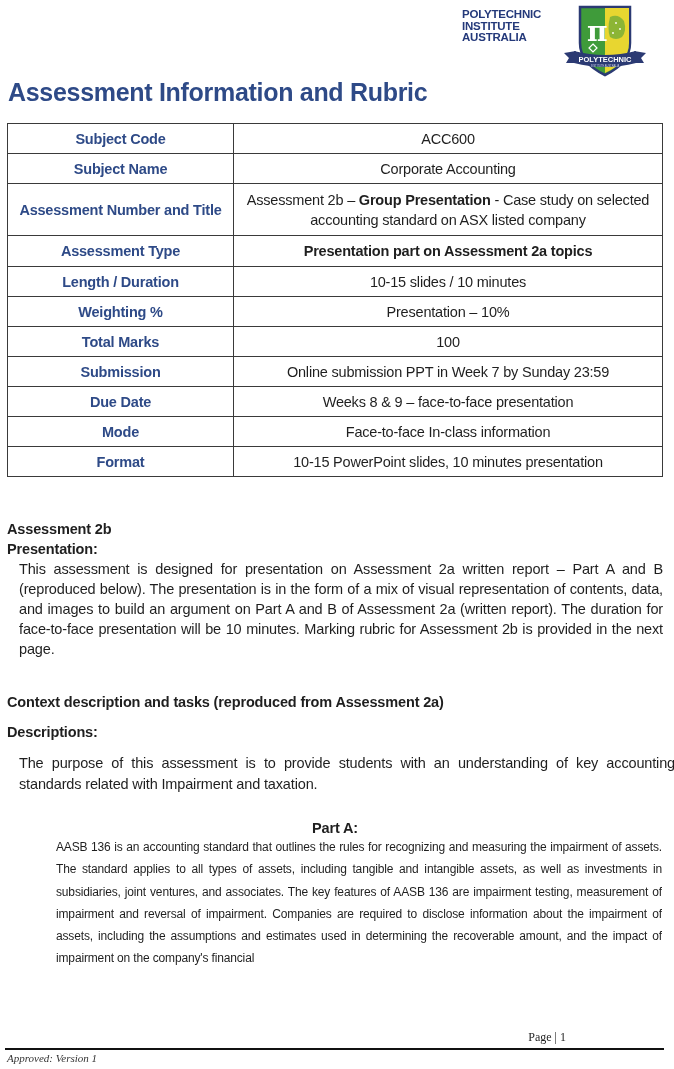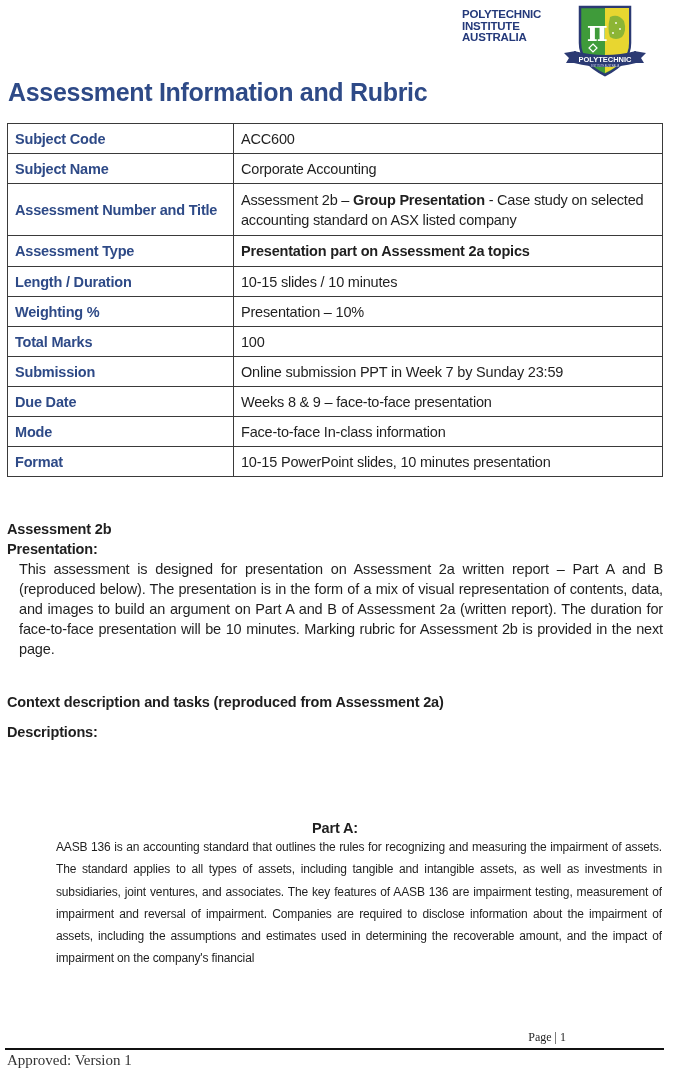--- a/index.html
+++ b/index.html
@@ -59,20 +59,21 @@
       top: 123px;
       width: 656px;
       border-collapse: collapse;
       font-size: 14.5px;
     }
     .info-table td {
       border: 1.3px solid #3a3a3a;
       padding: 0 7px;
       vertical-align: middle;
       line-height: 20px;
+      text-align: center;
     }
     .info-table td.label {
       width: 211px;
       color: #2e4a87;
       font-weight: bold;
       letter-spacing: -0.2px;
     }
     .info-table td.value {
       color: #1f1f1f;
       letter-spacing: -0.2px;
@@ -118,21 +119,22 @@
       top: 1048px;
       width: 659px;
       height: 2px;
       background: #111111;
     }
     .approved {
       position: absolute;
       left: 7px;
       top: 1052px;
       font-family: "Liberation Serif", "DejaVu Serif", serif;
-      font-size: 15px;
+      font-style: italic;
+      font-size: 11px;
       color: #333333;
     }
   </style>
 </head>
 <body>
 
 <div class="page">
 
   <div class="brand">
     <div>POLYTECHNIC</div>
@@ -213,20 +215,21 @@
   </table>
 
   <div class="body-text" style="top: 519px;">
     <div class="heading-bold">Assessment 2b</div>
     <div class="heading-bold">Presentation:</div>
     <div class="para">This assessment is designed for presentation on Assessment 2a written report – Part A and B (reproduced below). The presentation is in the form of a mix of visual representation of contents, data, and images to build an argument on Part A and B of Assessment 2a (written report). The duration for face-to-face presentation will be 10 minutes. Marking rubric for Assessment 2b is provided in the next page.</div>
   </div>
 
   <div class="body-text heading-bold" style="top: 692px;">Context description and tasks (reproduced from Assessment 2a)</div>
   <div class="body-text heading-bold" style="top: 722px;">Descriptions:</div>
+  <div class="body-text para" style="top: 753px; line-height: 21px;">The purpose of this assessment is to provide students with an understanding of key accounting standards related with Impairment and taxation.</div>
   <div class="body-text heading-bold" style="top: 818px; text-align: center;">Part A:</div>
 
   <div class="indent" style="top: 836px; height: 156px; overflow: hidden;">AASB 136 is an accounting standard that outlines the rules for recognizing and measuring the impairment of assets. The standard applies to all types of assets, including tangible and intangible assets, as well as investments in subsidiaries, joint ventures, and associates. The key features of AASB 136 are impairment testing, measurement of impairment and reversal of impairment. Companies are required to disclose information about the impairment of assets, including the assumptions and estimates used in determining the recoverable amount, and the impact of impairment on the company's financial</div>
 
   <div class="page-num">Page | 1</div>
   <div class="footer-rule"></div>
   <div class="approved">Approved:  Version 1</div>
 
 </div>
 

